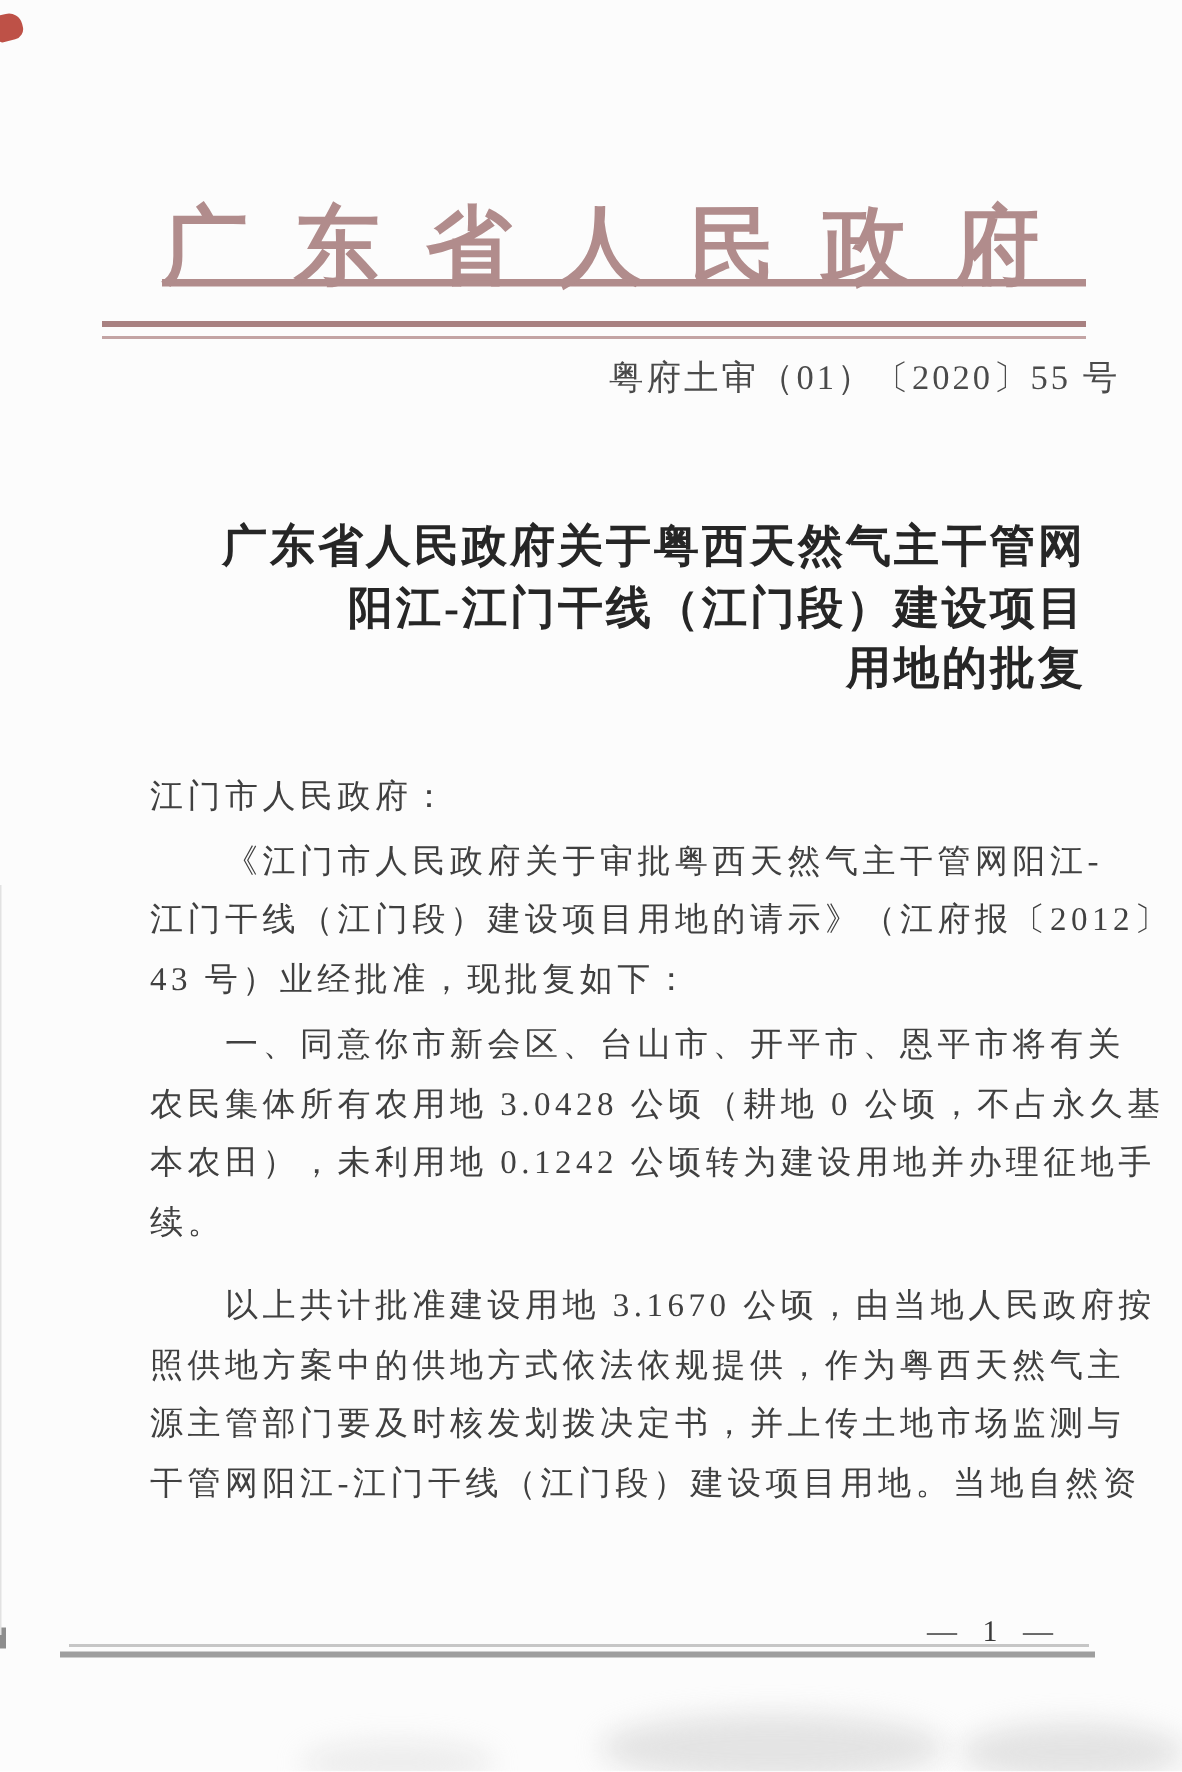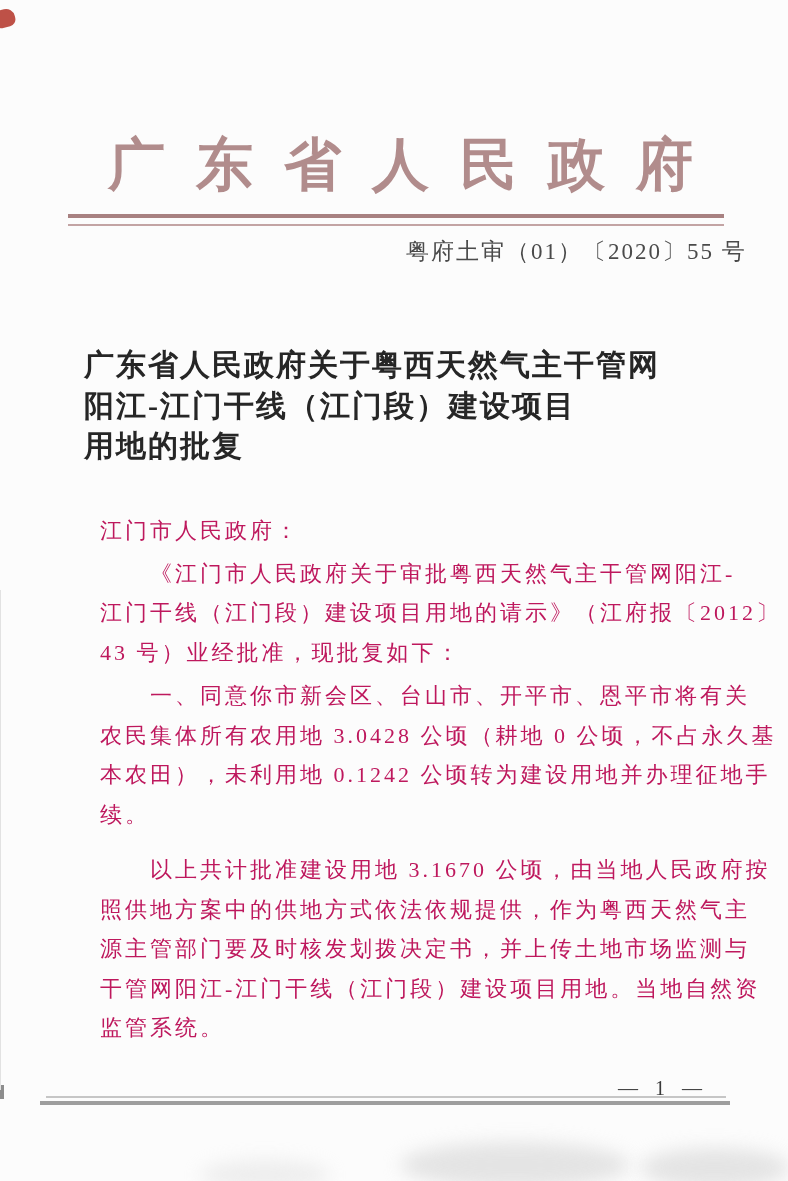--- a/index.html
+++ b/index.html
@@ -22,49 +22,50 @@
     opacity:.88;
   }
   
   .letterhead {
     position:absolute; left:108px; top:134px;
     font-size:57px; line-height:62px;
     font-weight:bold;
     letter-spacing:31px;
     color:#b18c8c;
     white-space:nowrap;
+    text-decoration:underline;
   }
   
   .rule-thick { position:absolute; left:68px; top:214px; width:656px; height:4px; background:#a88181; }
   .rule-thin  { position:absolute; left:68px; top:224px; width:656px; height:2px; background:#c3a4a4; }
   
   .doc-number {
     position:absolute; left:406px; top:236px;
     font-size:23px; line-height:32px;
     letter-spacing:2px;
     color:#4a4a4a;
     white-space:nowrap;
     text-align:center;
   }
   
   .title {
     position:absolute; left:84px; top:345px; width:640px;
-    text-align:left;
+    text-align:right;
     font-size:30px; line-height:40.5px;
     font-weight:bold;
     letter-spacing:2px;
     color:#262626;
   }
   .title div { white-space:nowrap; }
   
   .bodytext {
     position:absolute; left:100px; top:511px; width:640px;
     font-size:22px; line-height:39.5px;
     letter-spacing:3px;
-    color:#be185d;
+    color:#404040;
   }
   .bline { white-space:nowrap; height:39.5px; }
   .indent { text-indent:50px; }
   .para-2 { margin-top:3px; }
   .para-3 { margin-top:4px; }
   .para-4 { margin-top:16px; }
   
   .footer-num {
     position:absolute; left:595px; top:1074px; width:130px;
     text-align:center;
@@ -121,21 +122,20 @@
       <div class="bline">农民集体所有农用地 3.0428 公顷（耕地 0 公顷，不占永久基</div>
       <div class="bline">本农田），未利用地 0.1242 公顷转为建设用地并办理征地手</div>
       <div class="bline">续。</div>
     </div>
 
     <div class="para-4">
       <div class="bline indent">以上共计批准建设用地 3.1670 公顷，由当地人民政府按</div>
       <div class="bline">照供地方案中的供地方式依法依规提供，作为粤西天然气主</div>
       <div class="bline">源主管部门要及时核发划拨决定书，并上传土地市场监测与</div>
       <div class="bline">干管网阳江-江门干线（江门段）建设项目用地。当地自然资</div>
-      <div class="bline">监管系统。</div>
     </div>
   </div>
 
   <div class="footer-num">— 1 —</div>
   <div class="footer-line-thin"></div>
   <div class="footer-line-thick"></div>
   <div class="edge-tick"></div>
   <div class="left-edge"></div>
   <div class="shadow-blob blob-1"></div>
   <div class="shadow-blob blob-2"></div>

